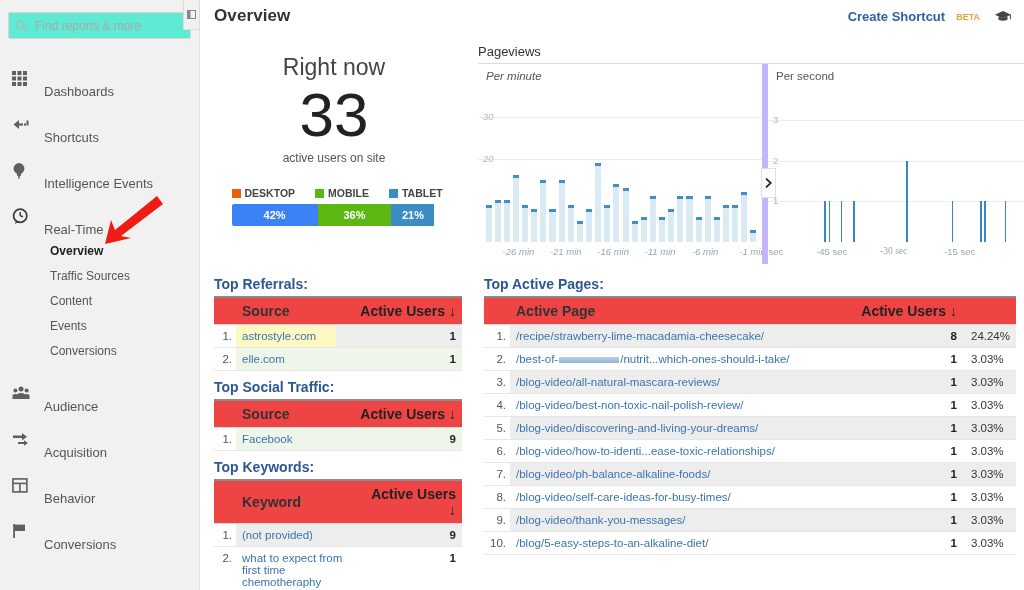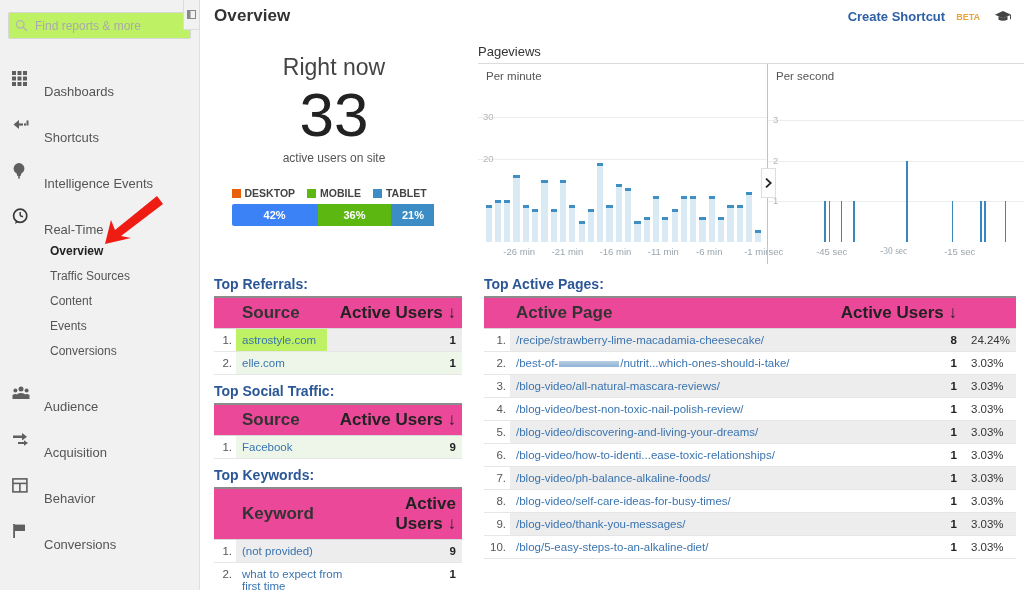--- a/index.html
+++ b/index.html
@@ -18,21 +18,21 @@
   #sidebar {
     width: 200px; height: 590px;
     background: #f1f1f1;
     border-right: 1px solid #e0e0e0;
     position: relative;
     flex: 0 0 200px;
   }
   .search-wrap { padding: 12px 8px 10px 8px; }
   .search-box {
     display: flex; align-items: center;
-    background: #bef264;
+    background: #5eead4;
     border: 1px solid #d6d6d6;
     border-radius: 2px;
     height: 27px;
     padding: 0 6px;
   }
   .search-box .mag { flex: 0 0 16px; color: #b0b0b0; display:flex; align-items:center; }
   .search-box input {
     border: 0; outline: 0; flex: 1 1 auto;
     font-family: "Liberation Sans", sans-serif;
     font-size: 12px; color: #555;
@@ -105,21 +105,21 @@
     width: 268px; flex: 0 0 268px;
     text-align: center;
     padding-top: 18px;
   }
   #rn-title { font-size: 23px; color: #444; font-weight: normal; }
   #rn-count { font-size: 62px; line-height: 64px; color: #222; font-weight: normal; margin-top: 2px;}
   #rn-sub { font-size: 12px; color: #555; margin-top: 4px; }
   #device-legend {
     margin: 22px auto 0 auto;
     width: 205px;
-    display: flex; justify-content: flex-start; gap: 12px;
+    display: flex; justify-content: flex-start; gap: 20px;
     font-size: 10.5px; font-weight: bold; color: #444;
   }
   .legend-ent { display: flex; align-items: center; gap: 4px; }
   .legend-sq { width: 9px; height: 9px; display: inline-block; }
   #device-bar {
     margin: 5px auto 0 auto;
     width: 205px; height: 22px;
     display: flex; overflow: hidden;
     border-radius: 2px;
   }
@@ -132,21 +132,21 @@
   
   #pageviews { flex: 1 1 auto; padding: 8px 0 0 10px; position: relative; }
   #pv-title { font-size: 13px; color: #333; padding-bottom: 4px; }
   #pv-charts {
     display: flex;
     border-top: 1px solid #dcdcdc;
     height: 200px;
     position: relative;
   }
   .pv-chart { position: relative; height: 200px; overflow: hidden; }
-  #pv-minute { flex: 0 0 290px; width:290px; border-right: 1px solid #c4b5fd; }
+  #pv-minute { flex: 0 0 290px; width:290px; border-right: 6px solid #c4b5fd; font-style: italic; }
   #pv-second { flex: 1 1 auto; }
   .pv-label { position: absolute; top: 6px; left: 8px; font-size: 11.5px; color: #555; z-index:3; }
   .grid-line { position: absolute; left: 0; right: 0; height: 1px; background: #ededed; }
   .grid-val { position: absolute; left: 5px; font-size: 9.5px; color: #b5b5b5; }
   .plot { position: absolute; left: 6px; right: 4px; bottom: 22px; top: 24px; }
   .xaxis { position: absolute; left: 0; right: 0; bottom: 2px; height: 16px; }
   .xtick { position: absolute; font-size: 9.5px; color: #9aa6ad; white-space: nowrap; }
   .bar-min {
     position: absolute; bottom: 0;
     background: rgba(138,190,225,0.32);
@@ -167,22 +167,22 @@
   #right-col { flex: 1 1 auto; padding-left: 22px; padding-right: 8px; }
   .sec-title {
     font-size: 14px; font-weight: bold; color: #2b5797;
     padding: 8px 0 4px 0;
   }
   table.ga { border-collapse: collapse; width: 100%; font-size: 11.5px; }
   table.ga th {
     text-align: left; font-weight: bold; color: #333;
     border-top: 2px solid #8b8b8b;
     border-bottom: 1px solid #d8d8d8;
-    padding: 5px 6px; font-size: 17px;
-    background: #ec4899;
+    padding: 5px 6px; font-size: 14px;
+    background: #ef4444;
   }
   table.ga td {
     padding: 5px 6px;
     border-bottom: 1px solid #e6e6e6;
     color: #3a74b0;
     vertical-align: top;
   }
   table.ga td.idx { color: #555; text-align: right; width: 22px; padding-right: 4px; }
   table.ga th.num, table.ga td.num { text-align: right; font-weight: bold; color: #222; }
   table.ga td.pct { text-align: left; color: #333; font-weight: normal; width: 52px; padding-left: 8px;}
@@ -190,21 +190,21 @@
   tr.shade td { background: #ededed; }
   tr.green td { background: #eef6ea; }
   tr.shade td.idx, tr.green td.idx { background: #fff; }
   tr.shade td.src, tr.green td.src { }
   .link { color: #3a74b0; cursor: pointer; }
   .redact {
     display: inline-block; width: 60px; height: 6px;
     background: linear-gradient(#b9cee3, #8fb3d6);
     vertical-align: middle; margin: 0 1px;
   }
-  table.refs td.src { background: #bef264; }
+  table.refs td.src { background: #fef9c3; }
   table.refs tr.green td.src { background: #eef6ea; }
 
   
   #red-arrow { position: absolute; left: 97px; top: 192px; z-index: 30; pointer-events: none; }
 </style>
 </head>
 <body>
 
 <div id="app">
 

